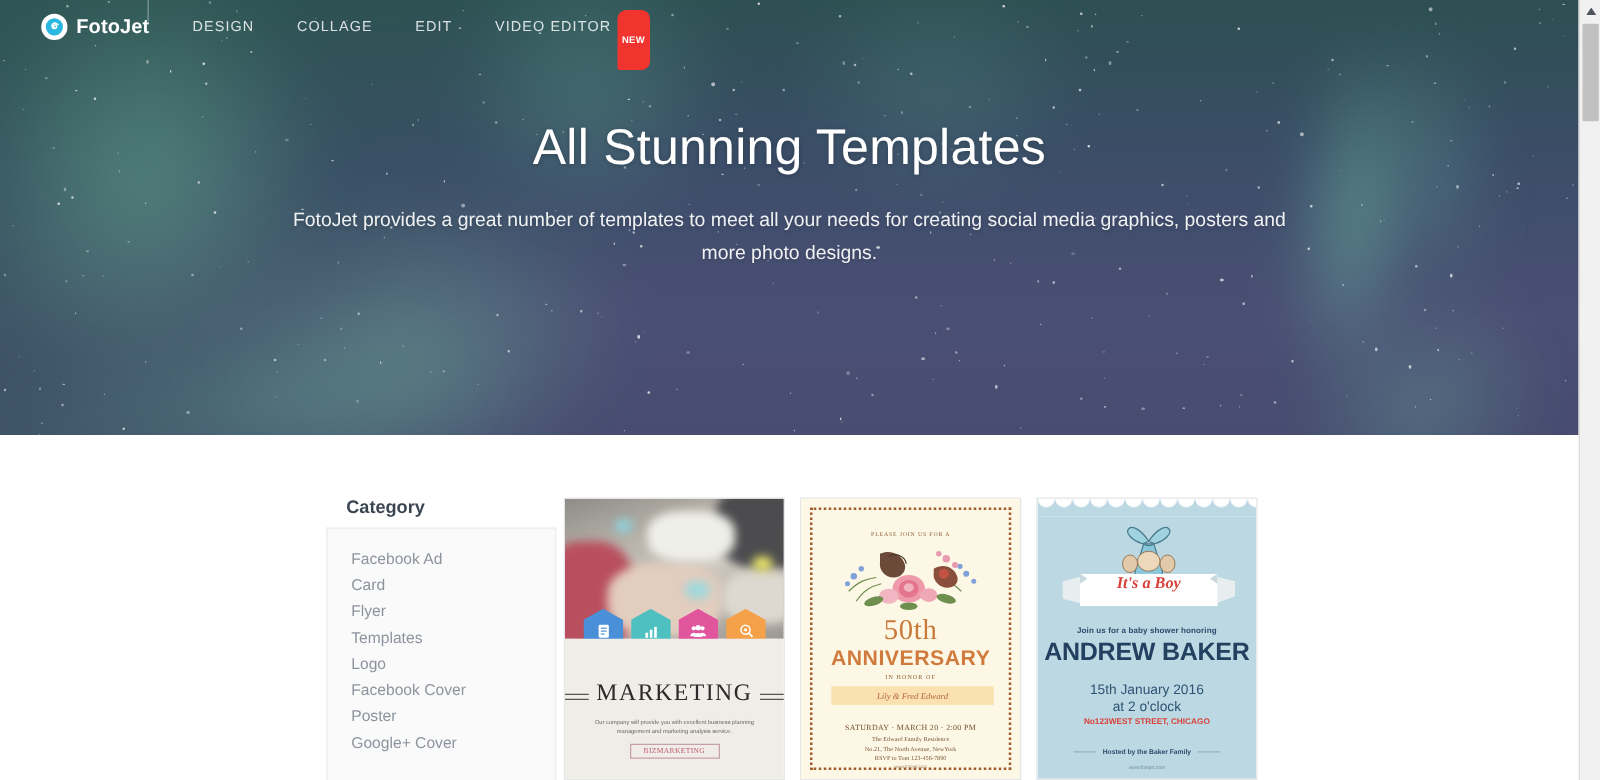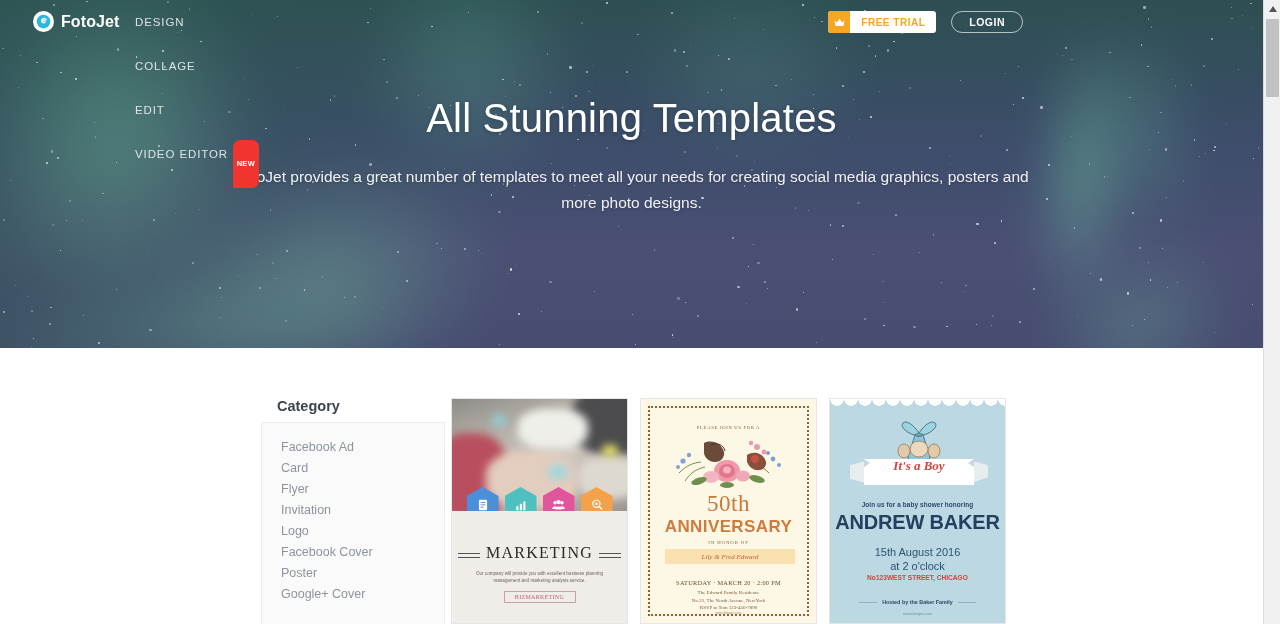--- a/index.html
+++ b/index.html
@@ -48,21 +48,21 @@
   #stars { position:absolute; inset:0; opacity:.85; }
   #stars i { position:absolute; display:block; width:1.5px; height:1.5px; border-radius:50%;
              background:#fff; opacity:.55; }
 
   
   #header { position:absolute; left:0; top:0; width:1103px; height:44px; z-index:20; }
   #brand { position:absolute; left:33px; top:11px; display:flex; align-items:center; gap:7px; }
   #logo-mark { width:21px; height:21px; border-radius:50%; background:#fff;
                display:flex; align-items:center; justify-content:center; }
   #brand-name { color:#fff; font-size:16px; font-weight:bold; letter-spacing:.1px; }
-  #navlist { position:absolute; left:118px; top:0; height:44px; display:flex; align-items:flex-start; gap:0;flex-direction:column; }
+  #navlist { position:absolute; left:118px; top:0; height:44px; display:flex; align-items:flex-start; gap:0; }
   #navdivider { width:1px; height:17px; background:rgba(255,255,255,.38); margin-right:18px; }
   .navitem { position:relative; color:rgba(255,255,255,.82); font-size:11.5px; letter-spacing:.9px;
              padding:0 17px; line-height:44px; cursor:pointer; white-space:nowrap; }
   #new-badge { position:absolute; right:-14px; top:8px; background:#f2342f; color:#fff;
                font-size:7.5px; font-weight:bold; letter-spacing:.3px; padding:2px 4px 2px 4px;
                border-radius:7px 7px 7px 2px; }
   #header-actions { position:absolute; right:80px; top:11px; display:flex; align-items:center; gap:15px; }
   #free-trial { display:flex; align-items:center; height:22px; border-radius:3px; overflow:hidden;
                 background:#fff; cursor:pointer; }
   #crown-box { width:22px; height:22px; background:#f5a623; display:flex; align-items:center; justify-content:center; }
@@ -104,21 +104,21 @@
   .mk-photo .blob { position:absolute; border-radius:40%; filter:blur(4px); }
   .mk-hexrow { position:absolute; left:0; top:88px; width:100%; display:flex;
                justify-content:center; gap:6px; }
   .hex { width:32px; height:36px; display:flex; align-items:center; justify-content:center;
          clip-path:polygon(50% 0%,100% 25%,100% 75%,50% 100%,0% 75%,0% 25%);
          color:#fff; font-size:13px; }
   .hex.h1 { background:#4a90d9; } .hex.h2 { background:#4fc0c0; }
   .hex.h3 { background:#e0559c; } .hex.h4 { background:#f5a14a; }
   .mk-body { position:absolute; left:0; top:112px; width:100%; height:114px; background:#f0ece7;
              text-align:center; }
-  .mk-title { margin-top:33px; font-family:"Liberation Serif", serif; font-size:16px;
+  .mk-title { margin-top:33px; font-family:"Liberation Serif", serif; font-size:19px;
               letter-spacing:1.2px; color:#2b2b2b; position:relative; display:inline-block; }
   .mk-title::before, .mk-title::after { content:""; position:absolute; top:50%; width:22px;
               border-top:1px solid #555; border-bottom:1px solid #555; height:3px; }
   .mk-title::before { left:-28px; } .mk-title::after { right:-28px; }
   .mk-desc { margin:8px 14px 0; font-size:4.6px; line-height:7px; color:#6a645e; }
   .mk-btn { margin:7px auto 0; width:72px; height:12px; border:1px solid #c8a0a8; color:#c0616f;
             font-family:"Liberation Serif", serif; font-size:6px; letter-spacing:.3px;
             display:flex; align-items:center; justify-content:center; }
 
   
@@ -542,49 +542,38 @@
       </span>
       <span class="navitem">
         <span>EDIT</span>
       </span>
       <span class="navitem">
         <span>VIDEO EDITOR</span>
         <span id="new-badge">NEW</span>
       </span>
     </div>
 
-    <div id="header-actions">
-      <div id="free-trial">
-        <span id="crown-box">
-          <svg width="11" height="9" viewBox="0 0 22 18" aria-hidden="true">
-            <path d="M1 5l4.5 4L11 1.5 16.5 9 21 5l-2 11H3L1 5z" fill="#ffffff"></path>
-          </svg>
-        </span>
-        <span id="free-trial-label">FREE TRIAL</span>
-      </div>
-      <button id="login-btn">LOGIN</button>
-    </div>
   </div>
 
   <div id="content">
 
     <div id="cat-heading">Category</div>
 
     <div id="cat-panel">
       <div class="cat-item">
         <span>Facebook Ad</span>
       </div>
       <div class="cat-item">
         <span>Card</span>
       </div>
       <div class="cat-item">
         <span>Flyer</span>
       </div>
       <div class="cat-item">
-        <span>Invitation</span>
+        <span>Templates</span>
       </div>
       <div class="cat-item">
         <span>Logo</span>
       </div>
       <div class="cat-item">
         <span>Facebook Cover</span>
       </div>
       <div class="cat-item">
         <span>Poster</span>
       </div>
@@ -713,21 +702,21 @@
           <path d="M0 6l16-4v22L0 20z" fill="#e8eef0"></path>
           <path d="M138 6l-16-4v22l16-6z" fill="#e8eef0"></path>
           <path d="M14 0h110v26H14z" fill="#ffffff"></path>
           <path d="M14 0l6 4-6 4zM124 0l-6 4 6 4z" fill="#c9d8de"></path>
         </svg>
         <span class="bb-ribbon-text">It's a Boy</span>
       </div>
       <div class="bb-join">Join us for a baby shower honoring</div>
       <div class="bb-name">ANDREW BAKER</div>
       <div class="bb-date">
-        <span>15th  August 2016</span><br>
+        <span>15th  January 2016</span><br>
         <span>at 2 o'clock</span>
       </div>
       <div class="bb-addr">No123WEST STREET, CHICAGO</div>
       <div class="bb-host">
         <span class="line"></span><span>Hosted by the Baker Family</span><span class="line"></span>
       </div>
       <div class="bb-url">www.fotojet.com</div>
     </div>
 
   </div>

